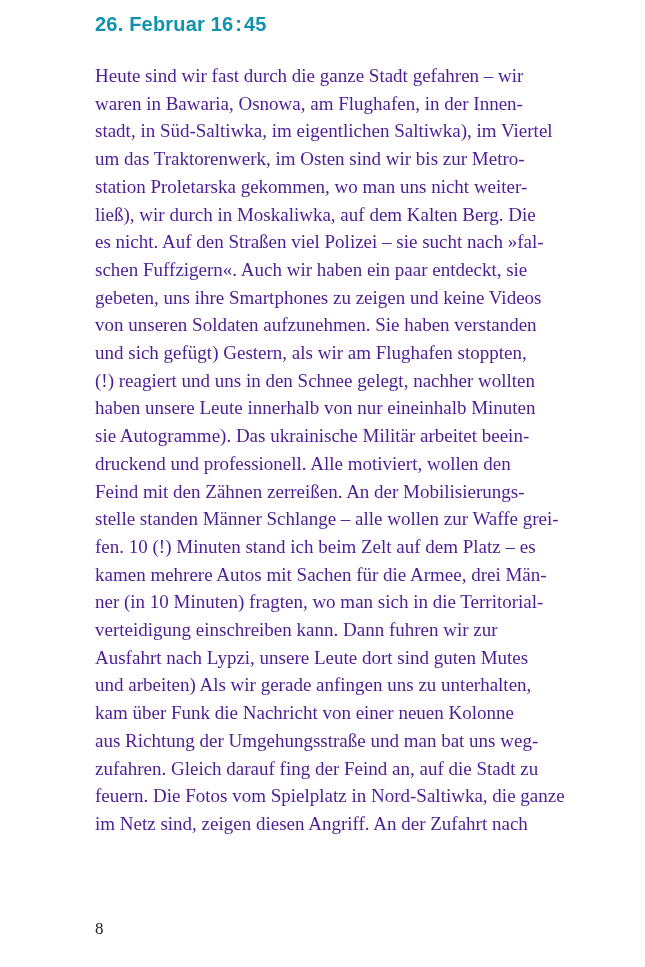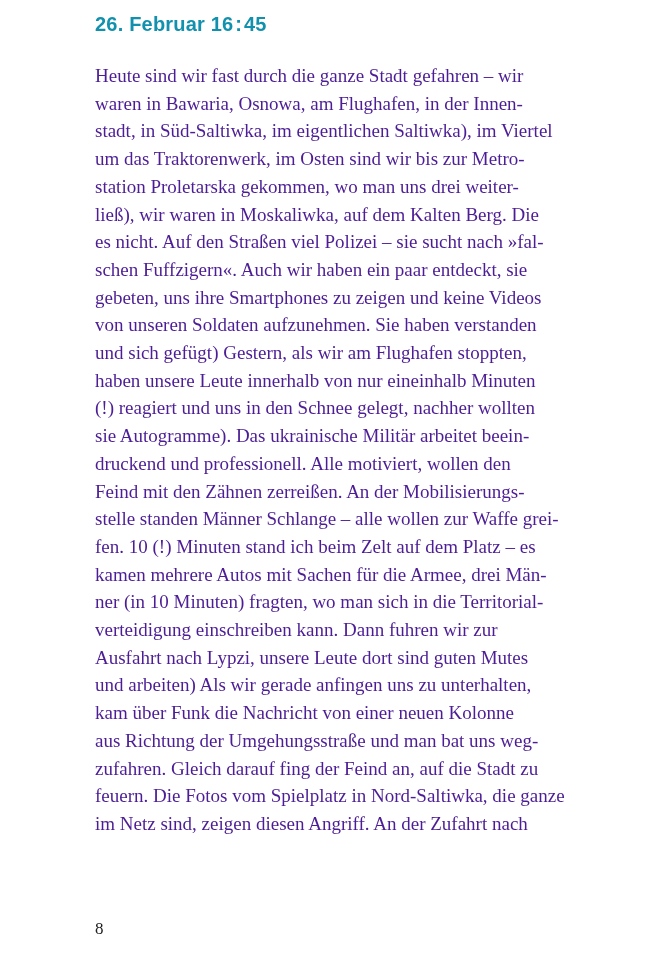--- a/index.html
+++ b/index.html
@@ -52,29 +52,29 @@
 <body>
 
 <div class="page">
   <h1 class="entry-heading">26. Februar 16 : 45</h1>
 
   <div class="body-lines">
       <div class="body-line">Heute sind wir fast durch die ganze Stadt gefahren – wir</div>
       <div class="body-line">waren in Bawaria, Osnowa, am Flughafen, in der Innen-</div>
       <div class="body-line">stadt, in Süd-Saltiwka, im eigentlichen Saltiwka), im Viertel</div>
       <div class="body-line">um das Traktorenwerk, im Osten sind wir bis zur Metro-</div>
-      <div class="body-line">station Proletarska gekommen, wo man uns drei weiter-</div>
-      <div class="body-line">ließ), wir waren in Moskaliwka, auf dem Kalten Berg. Die</div>
+      <div class="body-line">station Proletarska gekommen, wo man uns nicht weiter-</div>
+      <div class="body-line">ließ), wir durch in Moskaliwka, auf dem Kalten Berg. Die</div>
       <div class="body-line">es nicht. Auf den Straßen viel Polizei – sie sucht nach »fal-</div>
       <div class="body-line">schen Fuffzigern«. Auch wir haben ein paar entdeckt, sie</div>
       <div class="body-line">gebeten, uns ihre Smartphones zu zeigen und keine Videos</div>
       <div class="body-line">von unseren Soldaten aufzunehmen. Sie haben verstanden</div>
       <div class="body-line">und sich gefügt) Gestern, als wir am Flughafen stoppten,</div>
+      <div class="body-line">(!) reagiert und uns in den Schnee gelegt, nachher wollten</div>
       <div class="body-line">haben unsere Leute innerhalb von nur eineinhalb Minuten</div>
-      <div class="body-line">(!) reagiert und uns in den Schnee gelegt, nachher wollten</div>
       <div class="body-line">sie Autogramme). Das ukrainische Militär arbeitet beein-</div>
       <div class="body-line">druckend und professionell. Alle motiviert, wollen den</div>
       <div class="body-line">Feind mit den Zähnen zerreißen. An der Mobilisierungs-</div>
       <div class="body-line">stelle standen Männer Schlange – alle wollen zur Waffe grei-</div>
       <div class="body-line">fen. 10 (!) Minuten stand ich beim Zelt auf dem Platz – es</div>
       <div class="body-line">kamen mehrere Autos mit Sachen für die Armee, drei Män-</div>
       <div class="body-line">ner (in 10 Minuten) fragten, wo man sich in die Territorial-</div>
       <div class="body-line">verteidigung einschreiben kann. Dann fuhren wir zur</div>
       <div class="body-line">Ausfahrt nach Lypzi, unsere Leute dort sind guten Mutes</div>
       <div class="body-line">und arbeiten) Als wir gerade anfingen uns zu unterhalten,</div>

